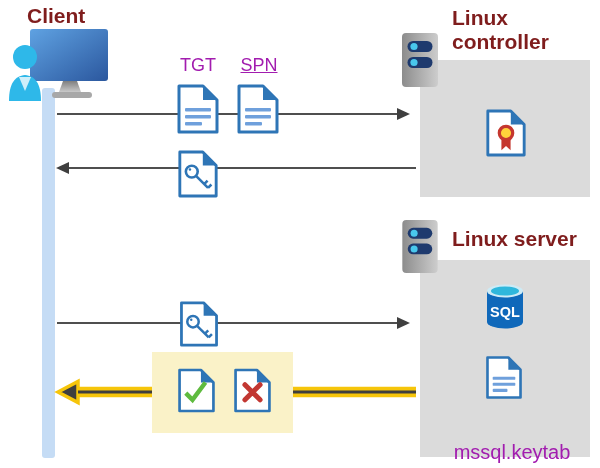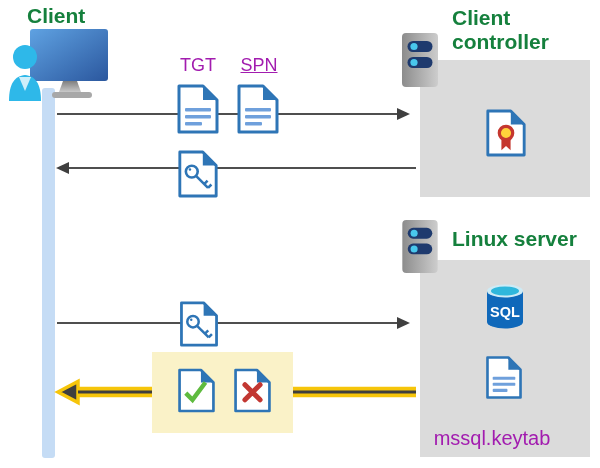--- a/index.html
+++ b/index.html
@@ -1,21 +1,21 @@
 <!DOCTYPE html>
 <html><head>
 <meta charset="utf-8">
 <style>
   html,body{margin:0;padding:0;background:#fff;}
   .canvas{
     position:relative;width:600px;height:468px;background:#fff;overflow:hidden;
     font-family:"Liberation Sans",sans-serif;
   }
   .abs{position:absolute;}
-  .title-label{font-weight:700;color:#15803d;font-size:21px;line-height:1.12;}
+  .title-label{font-weight:700;color:#7f1d1d;font-size:21px;line-height:1.12;}
   .gray-label{color:#a21caf;font-size:19px;}
   .center{text-align:center;}
   .gray-box{background:#DBDBDB;}
   .lifeline{background:#C5DCF5;border-radius:3px;}
   .yellow-box{background:#FAF2C8;}
   svg{display:block;}
 </style>
 </head>
 <body>
 
@@ -52,21 +52,21 @@
   <div class="abs title-label" style="left:27px;top:4px;">Client</div>
 
   <div class="abs gray-box" style="left:420px;top:60px;width:170px;height:137px;"></div>
   <svg class="abs" style="left:401px;top:32px;" width="38" height="56" viewBox="0 0 38 56">
     <rect x="1" y="1" width="36" height="54" rx="4" fill="url(#srvGrad)"></rect>
     <rect x="6.5" y="9" width="25" height="11" rx="5.5" fill="#1E3A6E"></rect>
     <circle cx="13" cy="14.5" r="3.6" fill="#49C7EC"></circle>
     <rect x="6.5" y="25" width="25" height="11" rx="5.5" fill="#1E3A6E"></rect>
     <circle cx="13" cy="30.5" r="3.6" fill="#49C7EC"></circle>
   </svg>
-  <div class="abs title-label" style="left:452px;top:6px;width:118px;">Client controller</div>
+  <div class="abs title-label" style="left:452px;top:6px;width:118px;">Linux controller</div>
 
   <svg class="abs" style="left:484px;top:108px;" width="44" height="50" viewBox="0 0 46 52">
     <path d="M4 3 H28 L42 17 V49 H4 Z" fill="#fff" stroke="#2E75B6" stroke-width="3" stroke-linejoin="round"></path>
     <path d="M28 3 V17 H42 Z" fill="#2E75B6"></path>
     <path d="M18.2 31 V44 L23 39.5 L27.8 44 V31 Z" fill="#C5372F"></path>
     <circle cx="23" cy="26" r="7" fill="#FFD23B" stroke="#C5372F" stroke-width="3.4"></circle>
   </svg>
 
   <div class="abs gray-box" style="left:420px;top:260px;width:170px;height:197px;"></div>
   <svg class="abs" style="left:401px;top:219px;" width="38" height="55" viewBox="0 0 38 56">
@@ -85,21 +85,21 @@
     <text x="21" y="35" text-anchor="middle" font-size="14.5" font-weight="bold" fill="#fff">SQL</text>
   </svg>
 
   <svg class="abs" style="left:484px;top:353px;" width="40" height="49" viewBox="0 0 46 52">
     <path d="M4 3 H28 L42 17 V49 H4 Z" fill="#fff" stroke="#2E75B6" stroke-width="3" stroke-linejoin="round"></path>
     <path d="M28 3 V17 H42 Z" fill="#2E75B6"></path>
     <rect x="10" y="25" width="26" height="3.6" rx="1" fill="#6FA0DC"></rect>
     <rect x="10" y="32" width="26" height="3.6" rx="1" fill="#6FA0DC"></rect>
     <rect x="10" y="39" width="17" height="3.6" rx="1" fill="#6FA0DC"></rect>
   </svg>
-  <div class="abs gray-label center" style="left:420px;top:427px;width:144px;font-size:20px;">mssql.keytab</div>
+  <div class="abs gray-label center" style="left:420px;top:441px;width:144px;font-size:20px;padding-left:20px;">mssql.keytab</div>
 
   <svg class="abs" style="left:0;top:0;pointer-events:none;" width="600" height="468" viewBox="0 0 600 468">
     <g>
       <line x1="57" y1="114" x2="398" y2="114" stroke="#4F4F4F" stroke-width="2"></line>
       <polygon points="410,114 397,108 397,120" fill="#3F3F3F"></polygon>
     </g>
     <g>
       <line x1="68" y1="168" x2="416" y2="168" stroke="#4F4F4F" stroke-width="2"></line>
       <polygon points="56,168 69,162 69,174" fill="#3F3F3F"></polygon>
     </g>

